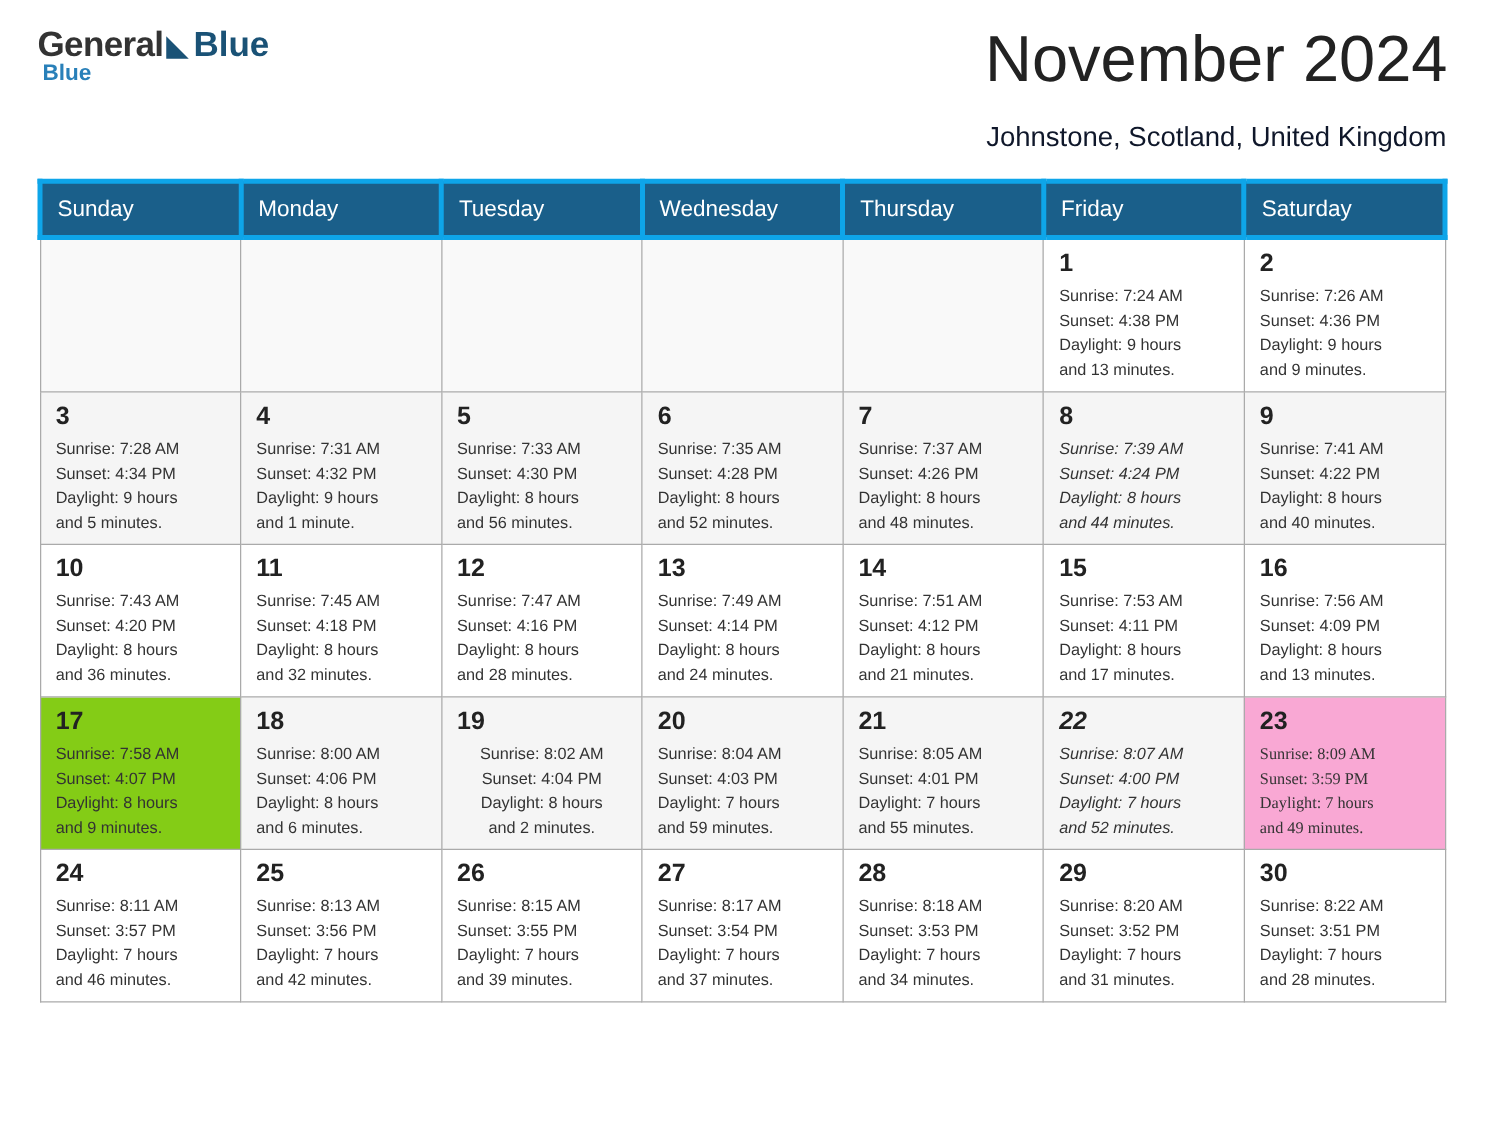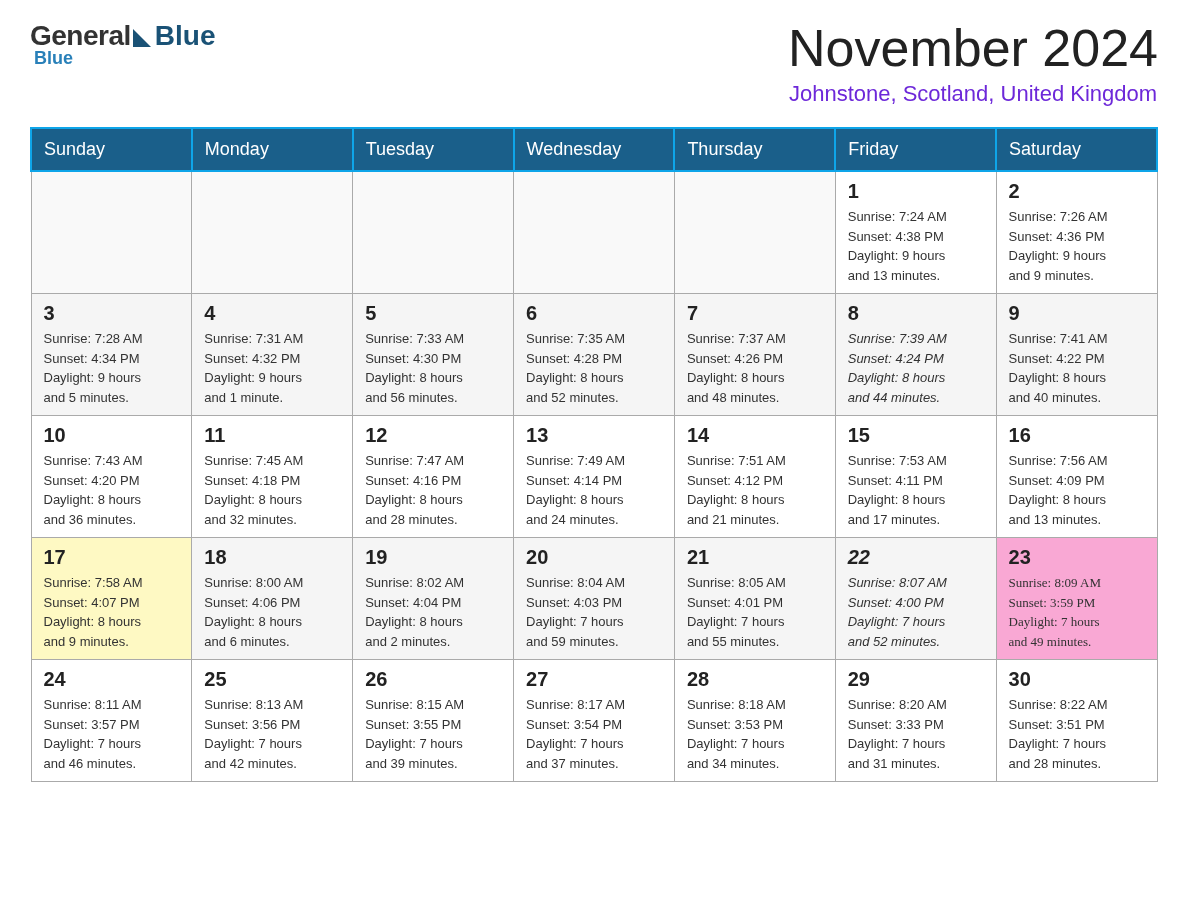--- a/index.html
+++ b/index.html
@@ -57,36 +57,36 @@
       text-align: center;
     }
     .month-title {
       font-size: 52px;
       font-weight: normal;
       color: #222;
       line-height: 1.1;
     }
     .location-title {
       font-size: 22px;
-      color: #6d28d9;
-      margin-top: 4px;
+      color: #0f172a;
+      margin-top: 20px;
     }
     .calendar-table {
       width: 100%;
       border-collapse: collapse;
       border: 1px solid #999;
     }
     .calendar-table th {
       background-color: #1a5f8a;
       color: #fff;
       font-size: 18px;
       font-weight: normal;
       padding: 10px 12px;
       text-align: left;
-      border: 2px solid #0ea5e9;
+      border: 4px solid #0ea5e9;
     }
     .calendar-table td {
       vertical-align: top;
       padding: 8px 12px;
       border: 1px solid #aaa;
       width: calc(100% / 7);
       min-height: 110px;
       background: #fff;
     }
     .calendar-table tr:nth-child(even) td {
@@ -259,37 +259,37 @@
         </td>
         <td>
           <span class="day-number">16</span>
           <div class="day-info" style="white-space: pre-line;">Sunrise: 7:56 AM
 Sunset: 4:09 PM
 Daylight: 8 hours
 and 13 minutes.</div>
         </td>
       </tr>
       <tr class="week-row" style="background: rgb(245, 245, 245);">
-        <td style="background: #fef9c3;">
+        <td style="background: #84cc16;">
           <span class="day-number">17</span>
           <div class="day-info" style="white-space: pre-line;">Sunrise: 7:58 AM
 Sunset: 4:07 PM
 Daylight: 8 hours
 and 9 minutes.</div>
         </td>
         <td style="background: rgb(245, 245, 245);">
           <span class="day-number">18</span>
           <div class="day-info" style="white-space: pre-line;">Sunrise: 8:00 AM
 Sunset: 4:06 PM
 Daylight: 8 hours
 and 6 minutes.</div>
         </td>
         <td style="background: rgb(245, 245, 245);">
           <span class="day-number">19</span>
-          <div class="day-info" style="white-space: pre-line;">Sunrise: 8:02 AM
+          <div class="day-info" style="white-space: pre-line; text-align: center;">Sunrise: 8:02 AM
 Sunset: 4:04 PM
 Daylight: 8 hours
 and 2 minutes.</div>
         </td>
         <td style="background: rgb(245, 245, 245);">
           <span class="day-number">20</span>
           <div class="day-info" style="white-space: pre-line;">Sunrise: 8:04 AM
 Sunset: 4:03 PM
 Daylight: 7 hours
 and 59 minutes.</div>
@@ -348,21 +348,21 @@
         <td>
           <span class="day-number">28</span>
           <div class="day-info" style="white-space: pre-line;">Sunrise: 8:18 AM
 Sunset: 3:53 PM
 Daylight: 7 hours
 and 34 minutes.</div>
         </td>
         <td>
           <span class="day-number">29</span>
           <div class="day-info" style="white-space: pre-line;">Sunrise: 8:20 AM
-Sunset: 3:33 PM
+Sunset: 3:52 PM
 Daylight: 7 hours
 and 31 minutes.</div>
         </td>
         <td>
           <span class="day-number">30</span>
           <div class="day-info" style="white-space: pre-line;">Sunrise: 8:22 AM
 Sunset: 3:51 PM
 Daylight: 7 hours
 and 28 minutes.</div>
         </td>

